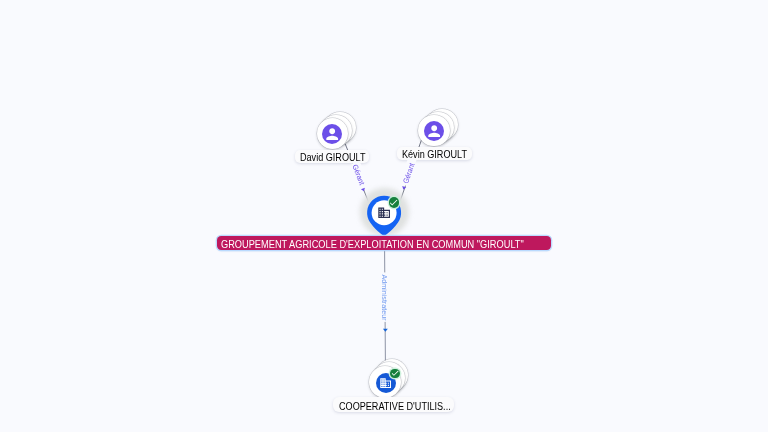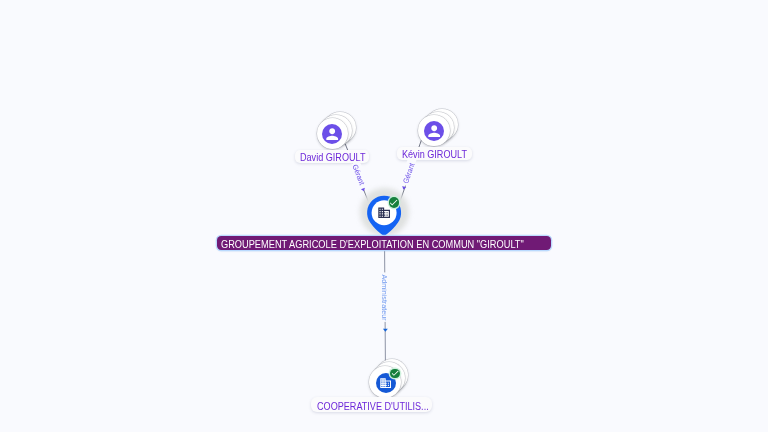--- a/index.html
+++ b/index.html
@@ -11,24 +11,24 @@
 
   
   .stackcirc{position:absolute;border-radius:50%;background:#fff;
      box-shadow:0 1px 2.5px rgba(70,72,82,.30), 0 0 0 .4px rgba(140,143,152,.45);}
 
   .avatar{position:absolute;border-radius:50%;background:#6c4fe8;
      display:flex;align-items:center;justify-content:center;}
   .avatar svg{display:block;}
 
   .nodelabel{position:absolute;background:#fbfbfc;border-radius:5px;
-     color:#6d28d9;white-space:nowrap;box-shadow:0 1px 3px rgba(60,64,110,.17);}
+     color:#000000;white-space:nowrap;box-shadow:0 1px 3px rgba(60,64,110,.17);}
   .nodelabel > span{position:absolute;transform-origin:0 0;display:block;}
 
-  .bluelabel{position:absolute;background:#701a75;border-radius:4.2px;color:#fff;
+  .bluelabel{position:absolute;background:#be185d;border-radius:4.2px;color:#fff;
      white-space:nowrap;box-shadow:0 0 0 1.3px rgba(182,216,255,.9), 0 1px 2px rgba(20,70,160,.16);}
   .bluelabel > span{position:absolute;left:4.4px;top:2.6px;transform-origin:0 0;display:block;}
 
   .halo{position:absolute;border-radius:50%;background:#dfe1e0;filter:blur(2.6px);opacity:1;}
 
   .badge{position:absolute;border-radius:50%;background:#17803d;
      display:flex;align-items:center;justify-content:center;
      box-shadow:0 0 0 1.4px rgba(205,240,220,.95);}
 
   .bluecirc{position:absolute;border-radius:50%;background:#1559d6;
@@ -102,21 +102,21 @@
     <div class="bluecirc" style="left:375.9px;top:372.5px;width:20px;height:20px;">
       <svg width="11.4" height="10.4" viewBox="1.5 2.5 21 19" style="position:absolute;left:3.9px;top:5.4px;">
         <path fill="#fff" d="M12 7V3H2v18h20V7H12zM6 19H4v-2h2v2zm0-4H4v-2h2v2zm0-4H4V9h2v2zm0-4H4V5h2v2zm4 12H8v-2h2v2zm0-4H8v-2h2v2zm0-4H8V9h2v2zm0-4H8V5h2v2zm10 12h-8v-2h2v-2h-2v-2h2v-2h-2V9h8v10zm-2-8h-2v2h2v-2zm0 4h-2v2h2v-2z"></path>
       </svg>
     </div>
     <div class="badge" style="left:389.9px;top:368.6px;width:9.8px;height:9.8px;">
       <svg width="8.2" height="8.2" viewBox="1.5 3.5 21 17">
         <path fill="#fff" d="M9 16.17L4.83 12l-1.42 1.41L9 19 21 7l-1.41-1.41z"></path>
       </svg>
     </div>
-    <div class="nodelabel" style="left:311px;top:397px;width:121.3px;height:15.4px;border-radius:6px;">
+    <div class="nodelabel" style="left:333px;top:397px;width:121.3px;height:15.4px;border-radius:6px;">
       <span style="left:5.5px;top:3.6px;font-size:10px;transform:scaleX(.909);">COOPERATIVE D'UTILIS...</span>
     </div>
   </div>
 
   <svg class="layer" viewBox="0 0 768 432">
     <g transform="translate(355.0,164.7) rotate(68.38)">
       <rect x="-2.2" y="-5.6" width="28" height="8.6" fill="#f9fafe"></rect>
       <text x="0" y="3.0" fill="#6c4fe8" font-family="Liberation Sans, sans-serif" font-size="7.6" stroke="#f9fafe" stroke-width="1.6" paint-order="stroke" transform="scale(.909,1)">Gérant</text>
     </g>
     <g transform="translate(405.2,183.2) rotate(-70.74)">

